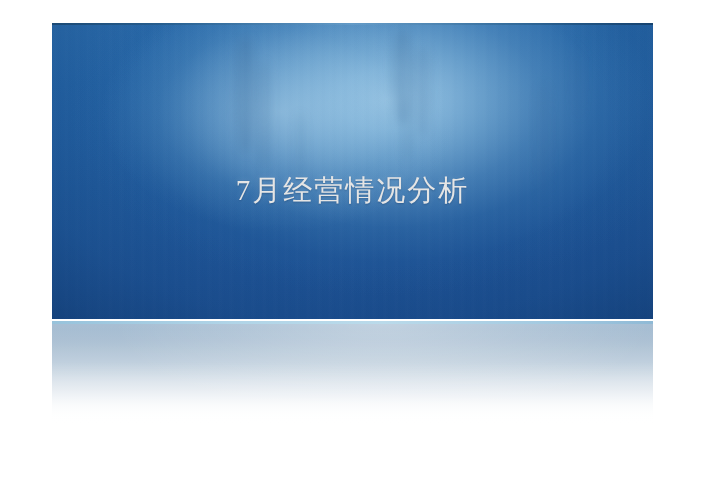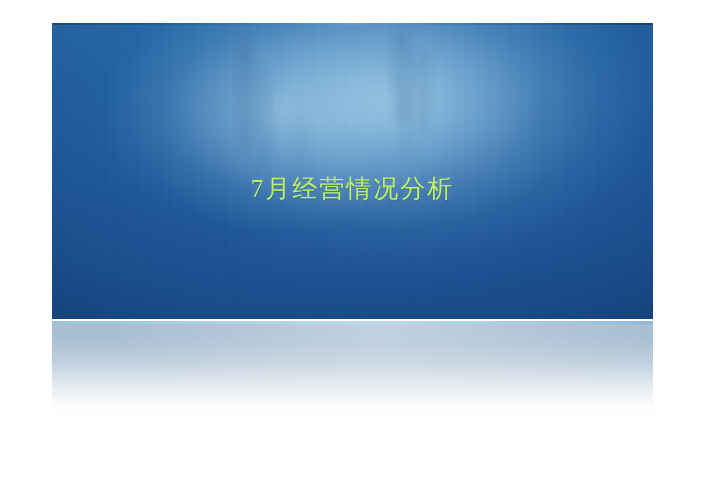--- a/index.html
+++ b/index.html
@@ -132,23 +132,23 @@
       rgba(20,62,104,0.85) 100%);
   }
 
   
   .slide-title {
     position: absolute;
     left: 0;
     right: 0;
     top: 152px;
     text-align: center;
-    color: #bef264;
+    color: #e5e5e5;
     font-family: "Liberation Serif", "DejaVu Serif", serif;
-    font-size: 25px;
+    font-size: 29px;
     line-height: 1.1;
     letter-spacing: 2px;
     font-weight: 400;
     text-shadow:
       0 1px 2px rgba(20,60,105,0.45),
       0 0 6px rgba(255,255,255,0.18);
     white-space: nowrap;
   }
 
   

